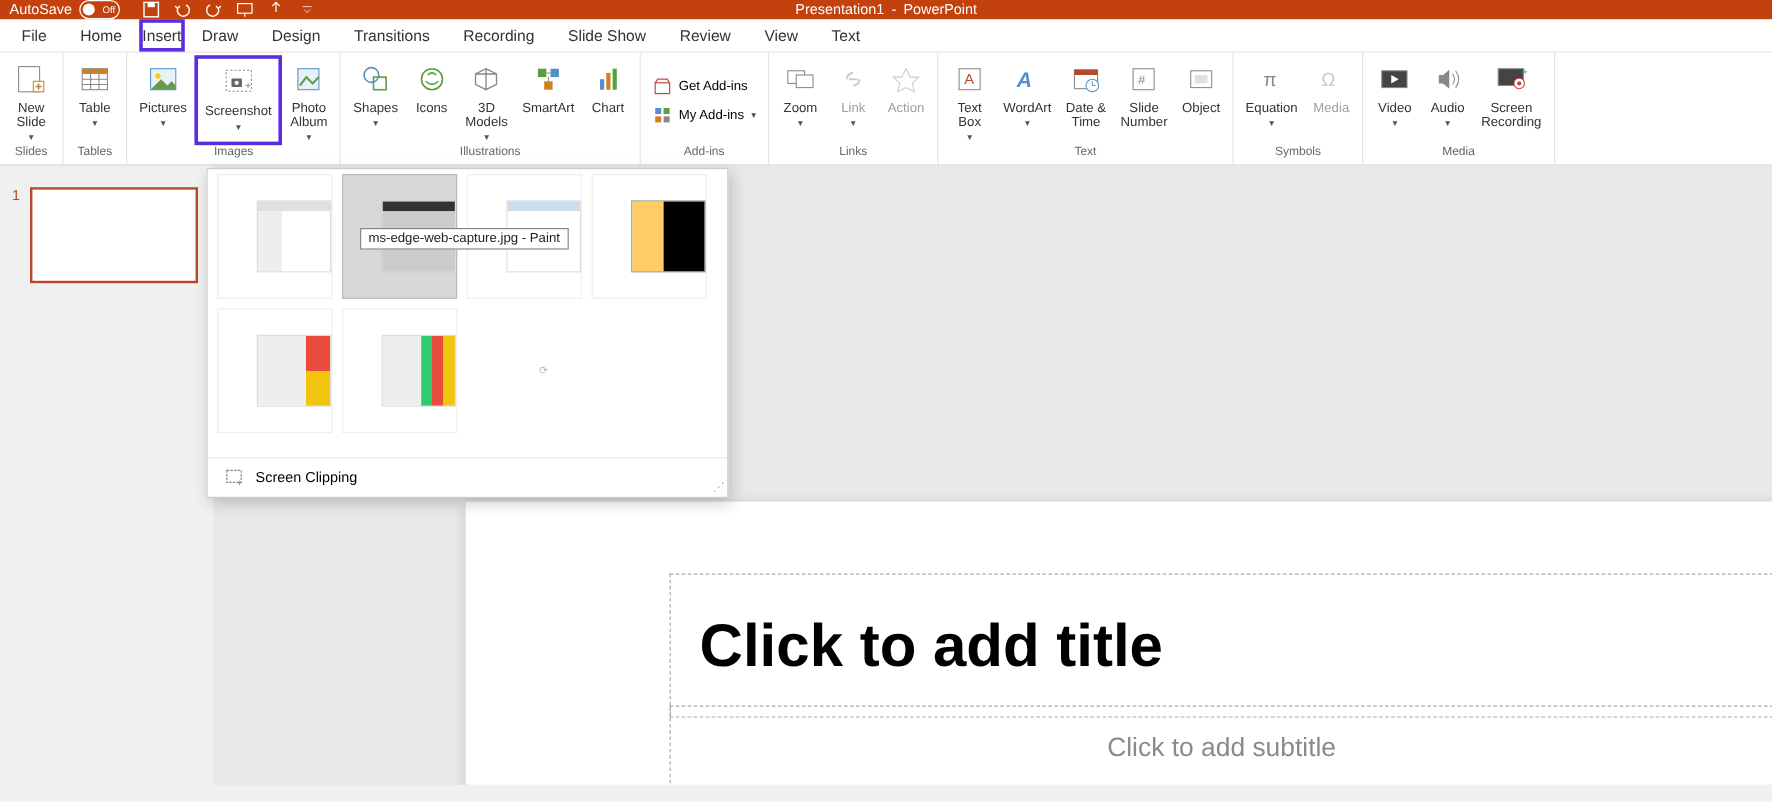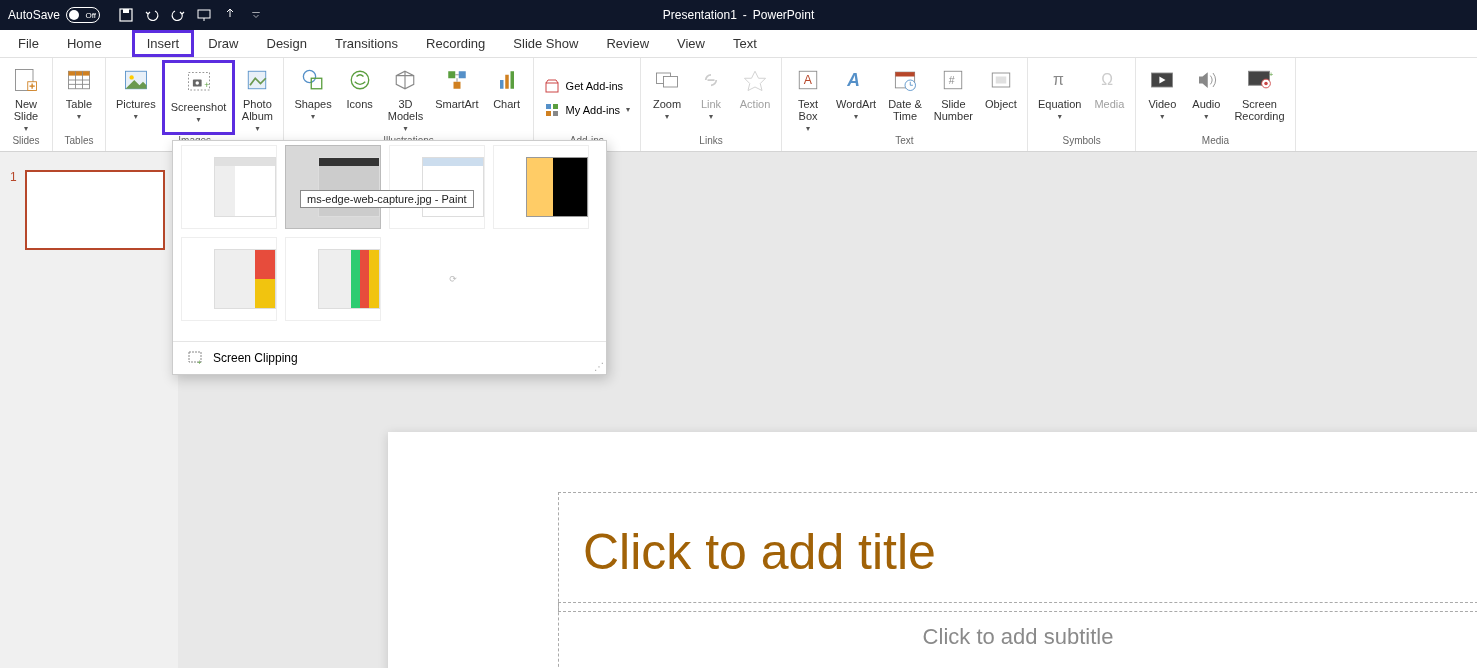--- a/index.html
+++ b/index.html
@@ -1,20 +1,20 @@
 <!DOCTYPE html>
 <html><head>
   <meta charset="utf-8">
   <style>
     * { margin: 0; padding: 0; box-sizing: border-box; font-family: "Segoe UI", sans-serif; }
     body { background: #f0f0f0; width: 1477px; height: 668px; overflow: hidden; }
 
     
     .title-bar {
-      height: 30px; background: #0f172a; color: #fff; display: flex;
+      height: 16px; background: #c2410c; color: #fff; display: flex;
       align-items: center; font-size: 12px; position: relative;
     }
     .autosave-group { display: flex; align-items: center; gap: 6px; padding: 0 8px; }
     .autosave-toggle {
       width: 34px; height: 16px; border: 1px solid #fff; border-radius: 8px;
       display: flex; align-items: center; padding: 0 2px; position: relative;
     }
     .autosave-toggle-knob {
       width: 10px; height: 10px; background: #fff; border-radius: 50%;
     }
@@ -36,21 +36,21 @@
     
     .tab-row {
       height: 28px; background: #fff; border-bottom: 1px solid #e1e1e1;
       display: flex; align-items: stretch; padding: 0 4px;
     }
     .tab {
       padding: 0 14px; display: flex; align-items: center;
       font-size: 13px; color: #333; cursor: pointer;
     }
     .tab.active { border-bottom: 2px solid #b7472a; }
-    .tab.highlighted { border: 3px solid #5b2de0; padding: 0 12px; margin-left: 16px; }
+    .tab.highlighted { border: 3px solid #5b2de0; padding: 0 0; }
 
     
     .ribbon {
       height: 94px; background: #fff; border-bottom: 1px solid #d4d4d4;
       display: flex; position: relative;
     }
     .ribbon-group {
       display: flex; flex-direction: column; padding: 2px 4px 0;
       border-right: 1px solid #e5e5e5;
     }
@@ -80,21 +80,21 @@
 
     
     .screenshot-panel {
       position: absolute; top: 140px; left: 172px; width: 435px;
       background: #fff; border: 1px solid #ccc; box-shadow: 2px 4px 12px rgba(0,0,0,.2);
       z-index: 100;
     }
     .panel-header { font-size: 12px; font-weight: 600; padding: 10px 14px 6px; }
     .window-grid { display: flex; flex-wrap: wrap; padding: 4px 8px 20px; gap: 8px; }
     .window-thumb {
-      width: 96px; height: 84px; border: 1px solid #eee; position: relative;
+      width: 96px; height: 104px; border: 1px solid #eee; position: relative;
       display: flex; align-items: center; justify-content: center;
       font-size: 9px; color: #888; padding-left: 32px;
     }
     .window-thumb.hovered { background: #d8d8d8; border-color: #bbb; }
     .tooltip {
       position: absolute; top: 44px; left: 14px; background: #fff;
       border: 1px solid #888; padding: 2px 6px; font-size: 11px; color: #222;
       white-space: nowrap; z-index: 2;
     }
     .panel-footer {
@@ -121,21 +121,21 @@
       flex: 1; background: #e8e8e8; position: relative; overflow: hidden;
     }
     .slide-canvas {
       position: absolute; left: 210px; top: 280px; width: 1100px; height: 500px;
       background: #fff; box-shadow: 0 2px 10px rgba(0,0,0,.15);
     }
     .title-placeholder {
       position: absolute; left: 380px; top: 340px; width: 920px; height: 120px;
       border: 1px dashed #aaa; display: flex; align-items: center; padding: 0 24px;
     }
-    .title-text { font-size: 50px; color: #a16207; font-weight: 400; }
+    .title-text { font-size: 50px; color: #000000; font-weight: 700; }
     .subtitle-placeholder {
       position: absolute; left: 380px; top: 450px; width: 920px; height: 70px;
       border: 1px dashed #aaa; display: flex; align-items: center; justify-content: center;
     }
     .subtitle-text { font-size: 22px; color: #8a8a8a; }
 
     .thumb-preview {
       width: 88px; height: 60px; background: #fafafa; border: 1px solid #ddd;
       display: flex; flex-direction: column;
     }

